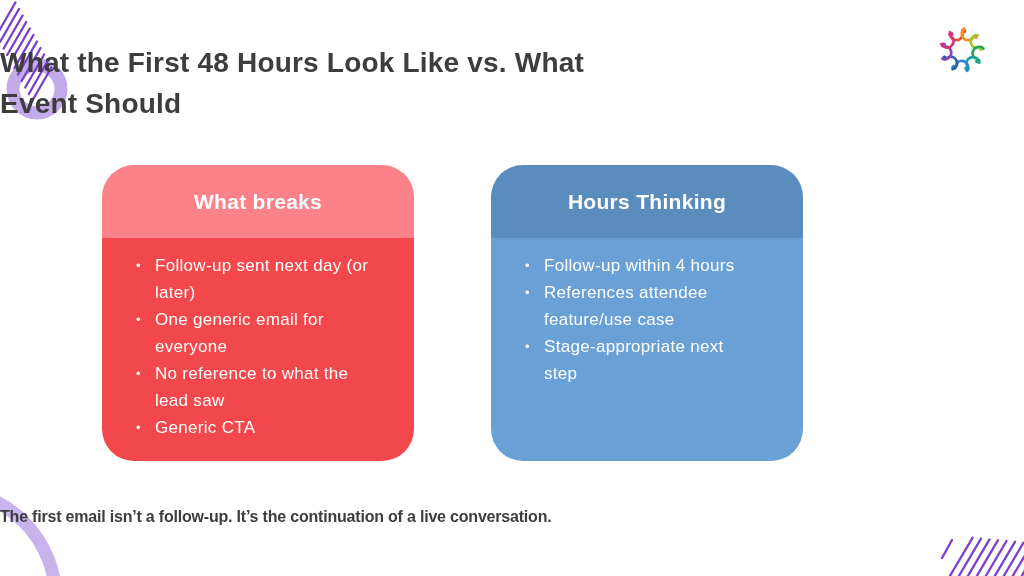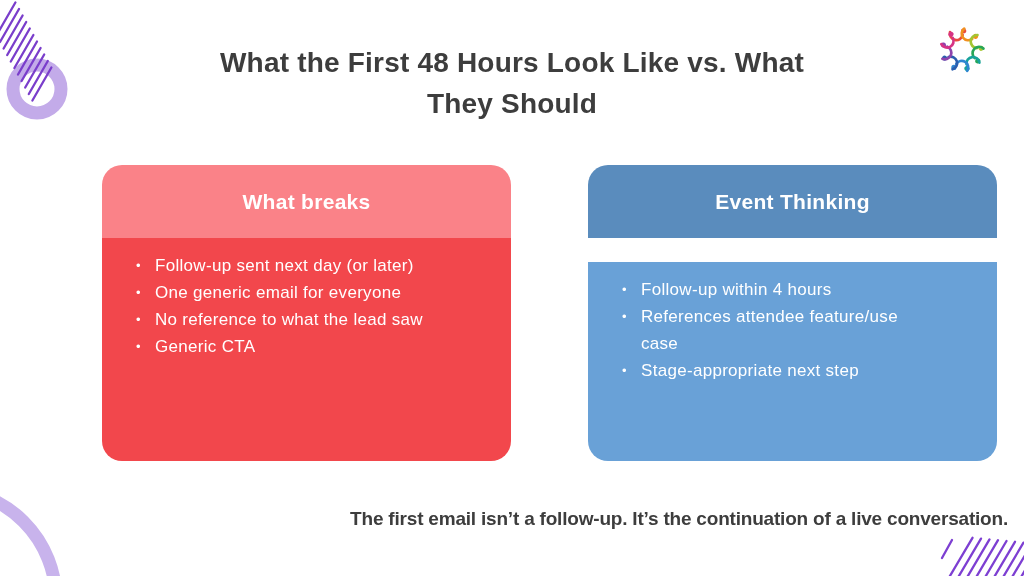--- a/index.html
+++ b/index.html
@@ -8,50 +8,50 @@
     font-family:"Liberation Sans",sans-serif;overflow:hidden;margin:0 auto;
   }
   .decor{position:absolute;pointer-events:none;}
   .decor svg{display:block;}
   #decor-tl{left:0;top:0;}
   #decor-bl{left:0;bottom:0;}
   #decor-br{right:0;bottom:0;}
   #logo{left:933px;top:21px;width:58px;height:58px;}
 
   .title{
-    position:absolute;top:42px;left:0;right:0;text-align:center;
+    position:absolute;top:42px;left:0;right:0;text-align:left;
     font-size:28px;line-height:41px;font-weight:bold;letter-spacing:.2px;
   }
   .cards{
     position:absolute;top:165px;left:102px;width:823px;
     display:flex;gap:77px;
   }
   .card{
-    width:409px;height:296px;border-radius:20px;overflow:hidden;
+    width:312px;height:296px;border-radius:32px;overflow:hidden;
     display:flex;flex-direction:column;flex:0 0 auto;
   }
   .card-header{
     height:73px;flex:0 0 73px;display:flex;align-items:center;justify-content:center;
     color:#ffffff;font-size:21px;font-weight:bold;letter-spacing:.3px;
   }
   .card-body{flex:1;padding:14px 0 0 33px;}
   .card--red  .card-body{padding-right:38px;}
   .card--blue .card-body{padding-right:60px;}
   .card-body ul{
     list-style:none;margin:0;padding:0;color:#ffffff;
     font-size:17px;line-height:27px;letter-spacing:.3px;
   }
   .card-body li{position:relative;padding-left:20px;}
   .card-body li::before{
     content:"\2022";position:absolute;left:1px;top:0;
     font-size:13px;line-height:27px;
   }
   .tagline{
-    position:absolute;top:508px;left:0;right:16px;text-align:right;
-    font-size:19px;font-weight:bold;letter-spacing:-.2px;
+    position:absolute;top:508px;left:0;right:16px;text-align:left;
+    font-size:16px;font-weight:bold;letter-spacing:-.2px;
   }
 </style>
 </head>
 <body>
 
 <div class="canvas">
 
   <div class="decor" id="decor-tl">
     <svg width="150" height="130" viewBox="0 0 150 130">
       <circle cx="37" cy="89" r="24" fill="none" stroke="#c3abe9" stroke-width="13"></circle>
@@ -132,40 +132,40 @@
           <g transform="rotate(300)">
             <path d="M 10,-24 A 11 11 0 1 1 -9,-36" fill="none" stroke="#d63384" stroke-width="4.6" stroke-linecap="round"></path>
             <circle cx="14" cy="-30" r="4.4" fill="#d63384"></circle>
           </g>
         </g>
     </svg>
   </div>
 
   <div class="title" style="color: rgb(61, 61, 61);">
     <div>What the First 48 Hours Look Like vs. What</div>
-    <div>They Should</div>
+    <div>Event Should</div>
   </div>
 
   <div class="cards">
 
     <div class="card card--red">
       <div class="card-header" style="background-color: rgb(250, 130, 136);">What breaks</div>
       <div class="card-body" style="background-color: rgb(242, 71, 76);">
         <ul>
             <li>Follow-up sent next day (or later)</li>
             <li>One generic email for everyone</li>
             <li>No reference to what the lead saw</li>
             <li>Generic CTA</li>
           </ul>
       </div>
     </div>
 
     <div class="card card--blue">
-      <div class="card-header" style="background-color: rgb(90, 140, 189);">Event Thinking</div>
-      <div class="card-body" style="background-color: rgb(105, 161, 215); margin-top: 24px;">
+      <div class="card-header" style="background-color: rgb(90, 140, 189);">Hours Thinking</div>
+      <div class="card-body" style="background-color: rgb(105, 161, 215);">
         <ul>
             <li>Follow-up within 4 hours</li>
             <li>References attendee feature/use case</li>
             <li>Stage-appropriate next step</li>
           </ul>
       </div>
     </div>
 
   </div>
 

